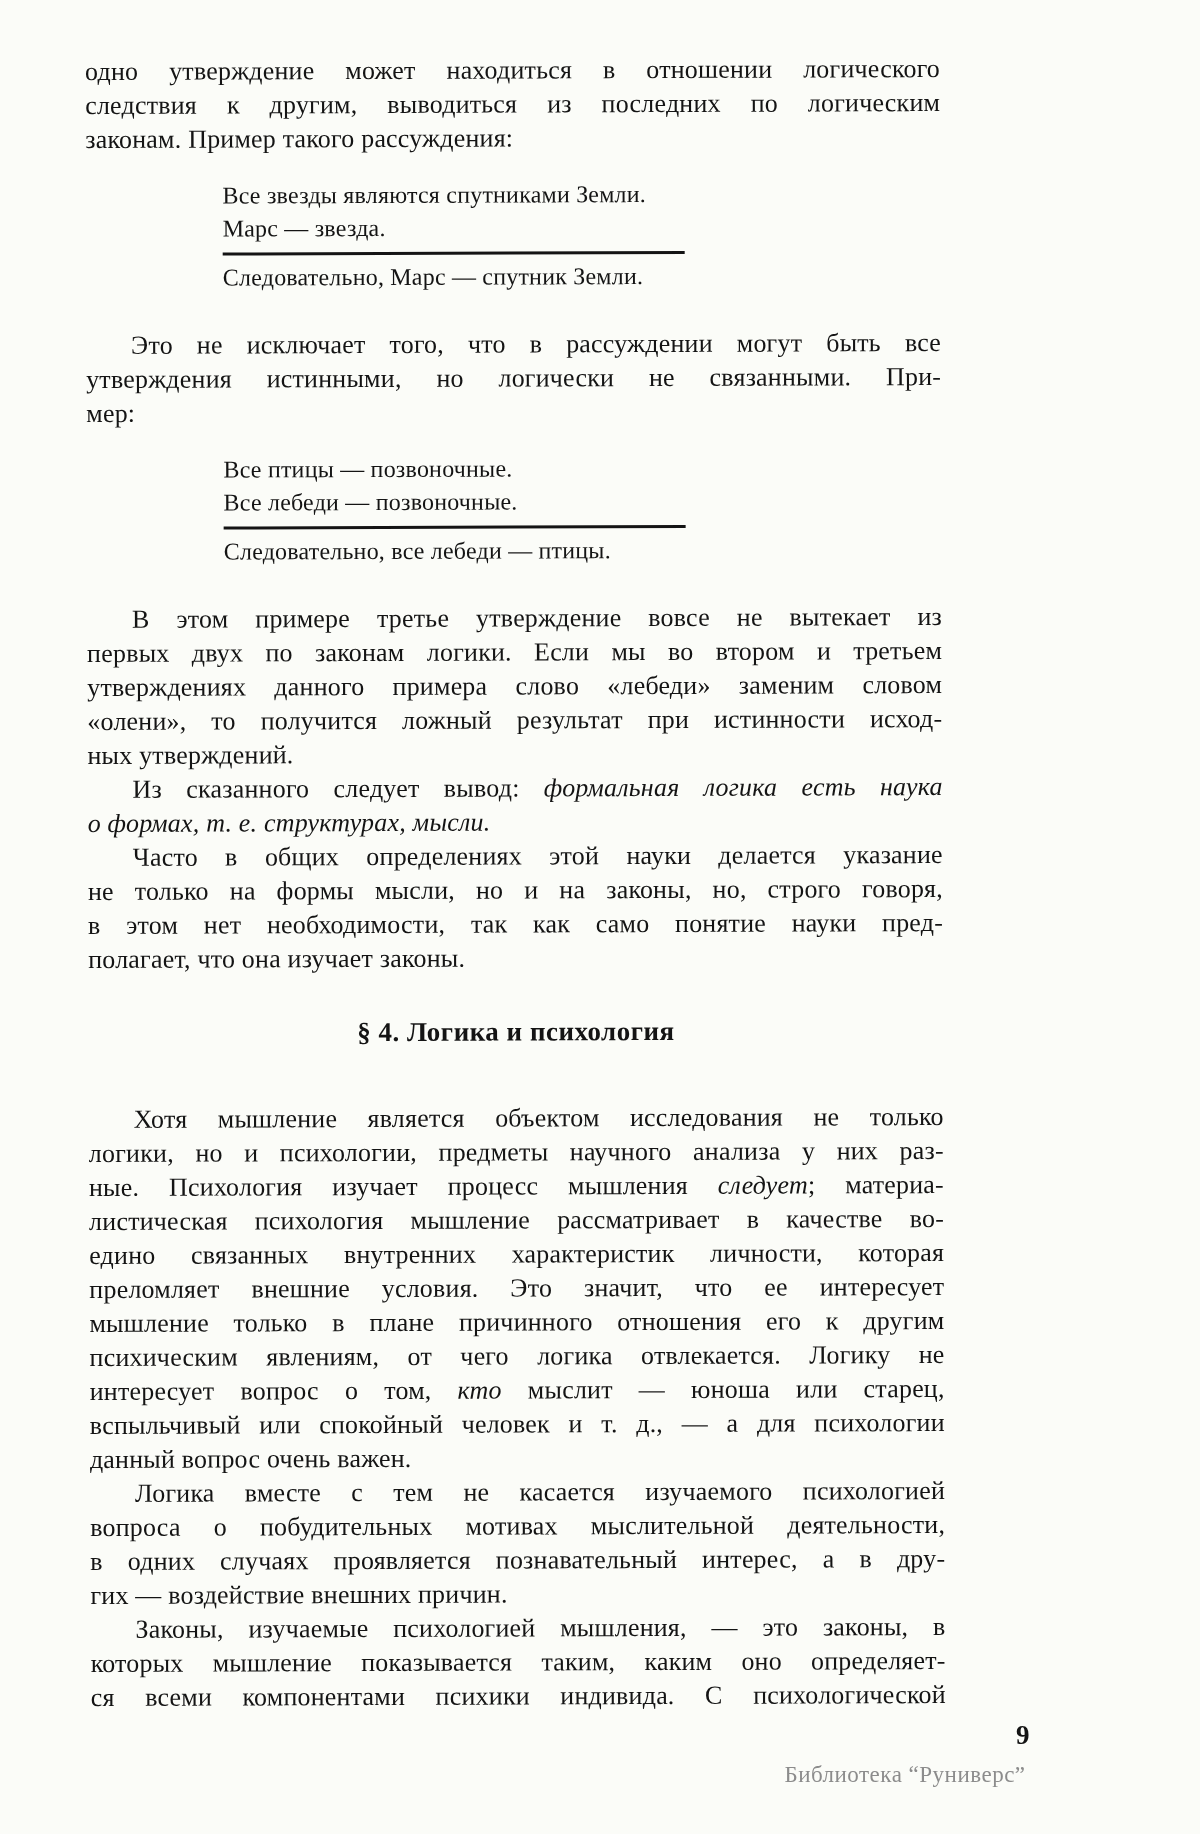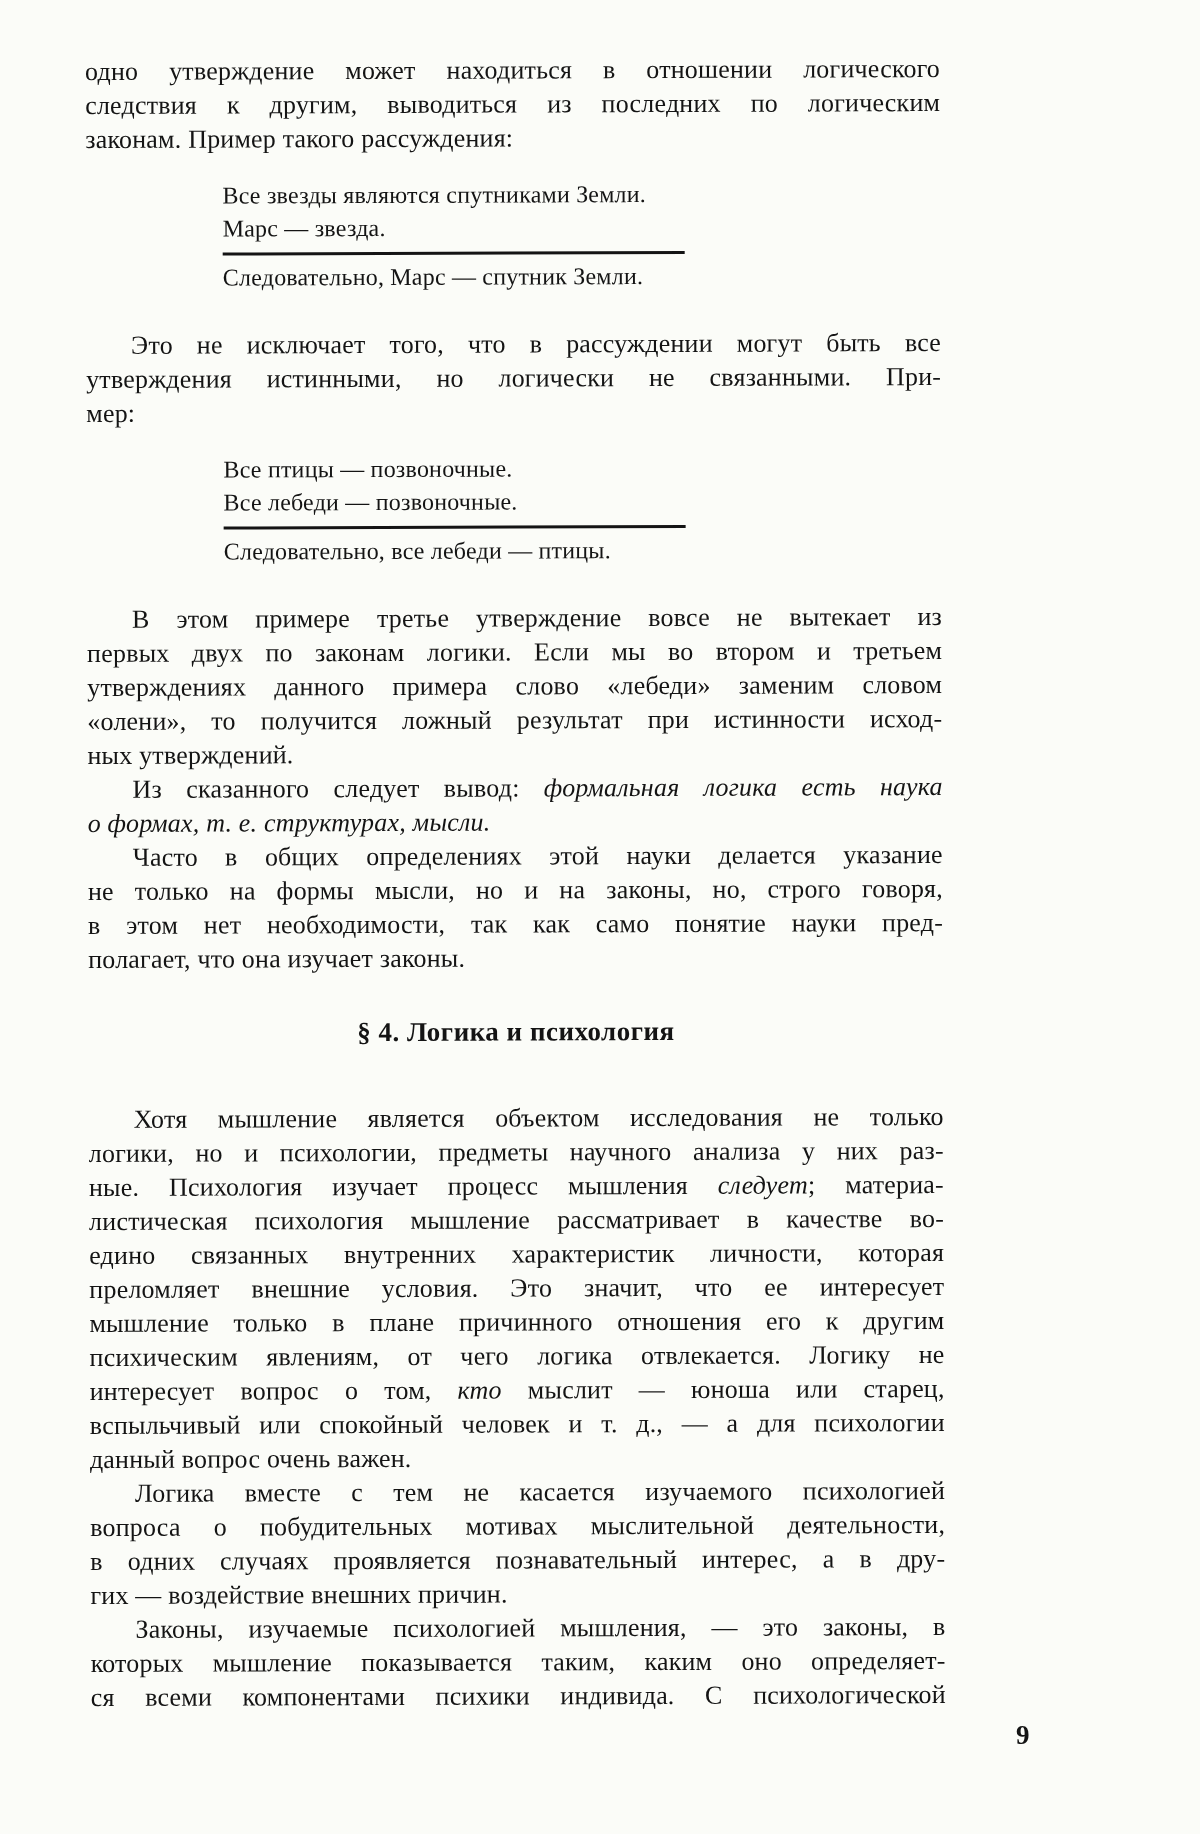--- a/index.html
+++ b/index.html
@@ -118,13 +118,14 @@
       <div class="line end">данный вопрос очень важен.</div>
       <div class="line ind">Логика вместе с тем не касается изучаемого психологией</div>
       <div class="line">вопроса о побудительных мотивах мыслительной деятельности,</div>
       <div class="line">в одних случаях проявляется познавательный интерес, а в дру-</div>
       <div class="line end">гих — воздействие внешних причин.</div>
       <div class="line ind">Законы, изучаемые психологией мышления, — это законы, в</div>
       <div class="line">которых мышление показывается таким, каким оно определяет-</div>
       <div class="line">ся всеми компонентами психики индивида. С психологической</div>
     </div>
   <div class="page-number">9</div>
+  <div class="watermark">Библиотека “Руниверс”</div>
 </div>
 
 </body></html>

